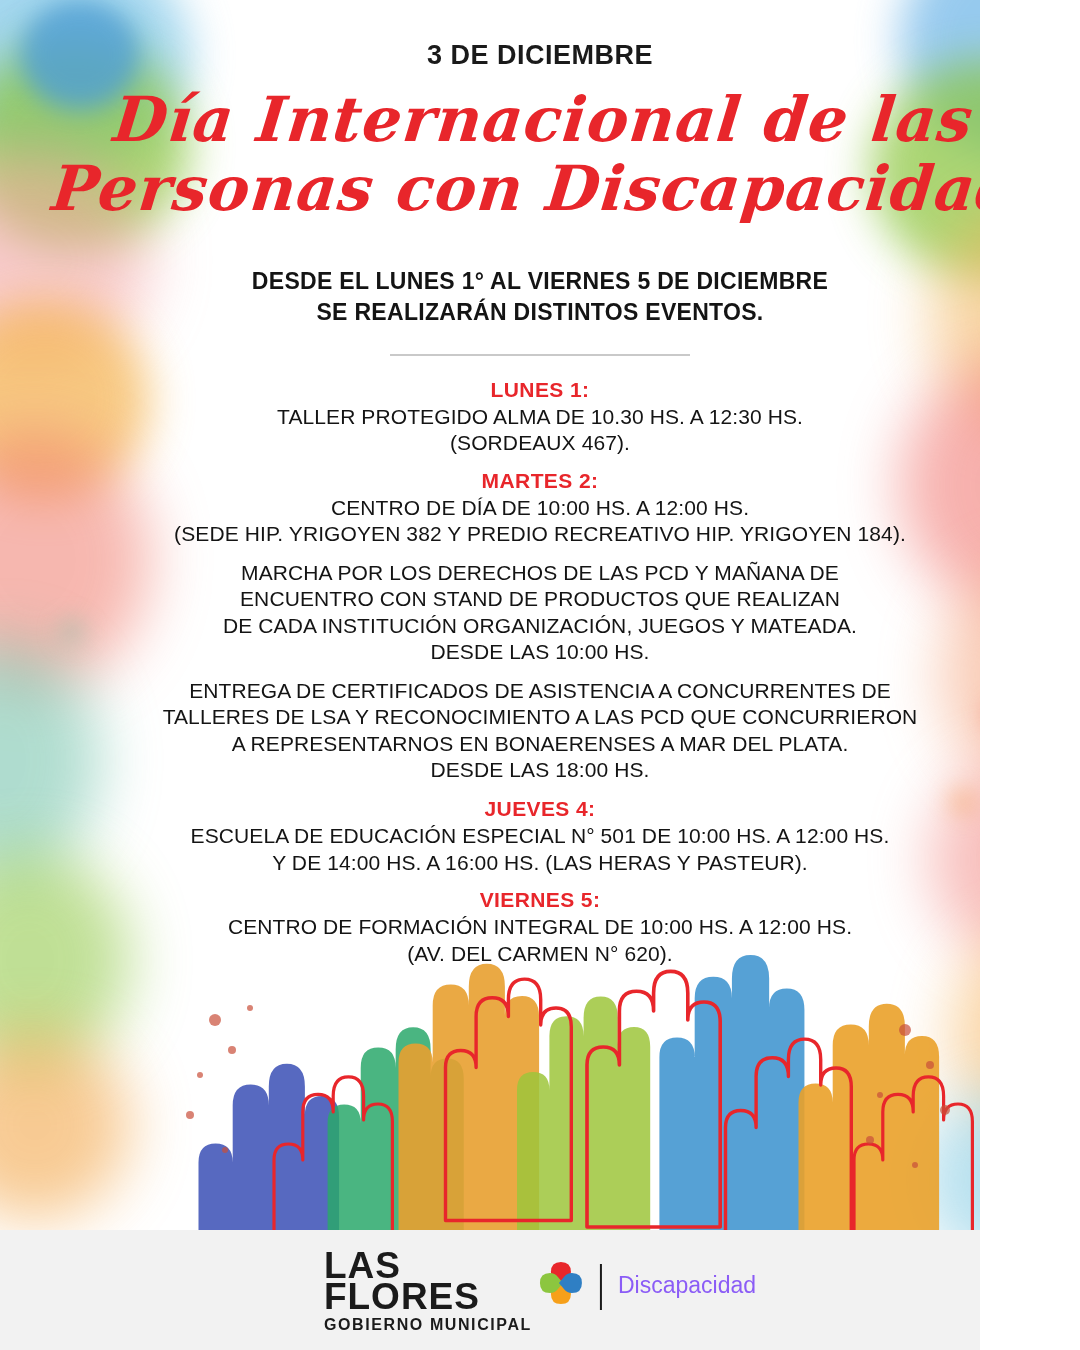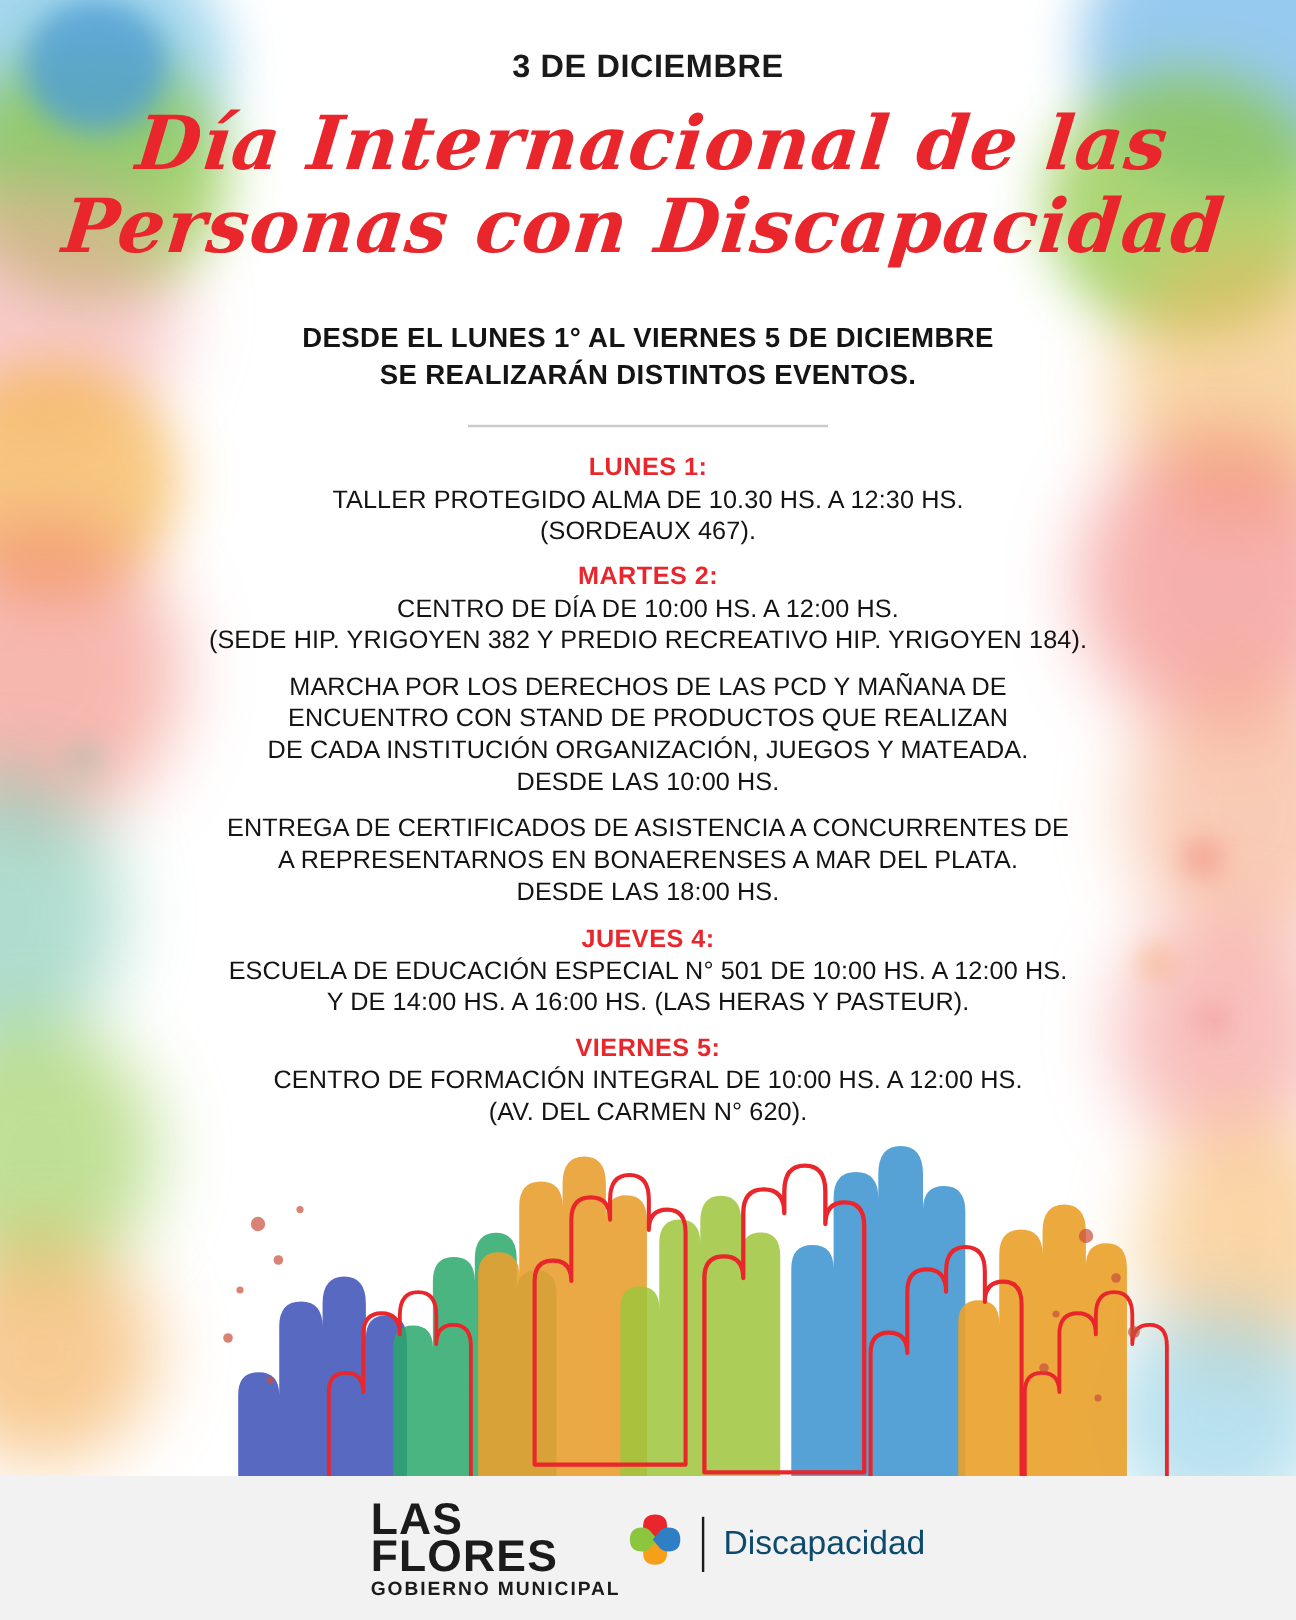--- a/index.html
+++ b/index.html
@@ -5,21 +5,21 @@
   html, body {
     margin: 0;
     padding: 0;
     background: #ffffff;
   }
   body {
     font-family: "Liberation Sans", sans-serif;
   }
   #poster {
     position: relative;
-    width: 1080px;
+    width: 980px;
     height: 1350px;
     overflow: hidden;
     background: #ffffff;
   }
 
   
   .blob {
     position: absolute;
     border-radius: 50%;
     filter: blur(22px);
@@ -146,22 +146,22 @@
     margin-left: 6px;
     margin-bottom: 16px;
   }
   .logo-sep {
     width: 2px;
     height: 46px;
     background: #1b1b1b;
     margin: 0 16px 8px 16px;
   }
   .logo-area-label {
-    font-size: 28px;
-    color: #0c4a6e;
+    font-size: 23px;
+    color: #8b5cf6;
     margin-bottom: 10px;
   }
 </style>
 </head>
 <body>
 
 <div id="poster">
 
   <div>
 
@@ -222,20 +222,21 @@
 
       <div class="day-block">
         <div class="day-line">MARCHA POR LOS DERECHOS DE LAS PCD Y MAÑANA DE</div>
         <div class="day-line">ENCUENTRO CON STAND DE PRODUCTOS QUE REALIZAN</div>
         <div class="day-line">DE CADA INSTITUCIÓN ORGANIZACIÓN, JUEGOS Y MATEADA.</div>
         <div class="day-line">DESDE LAS 10:00 HS.</div>
       </div>
 
       <div class="extra-block">
         <div class="day-line">ENTREGA DE CERTIFICADOS DE ASISTENCIA A CONCURRENTES DE</div>
+        <div class="day-line">TALLERES DE LSA Y RECONOCIMIENTO A LAS PCD QUE CONCURRIERON</div>
         <div class="day-line">A REPRESENTARNOS EN BONAERENSES A MAR DEL PLATA.</div>
         <div class="day-line">DESDE LAS 18:00 HS.</div>
       </div>
 
       <div class="day-block">
         <div class="day-title">JUEVES 4:</div>
         <div class="day-line">ESCUELA DE EDUCACIÓN ESPECIAL N° 501 DE 10:00 HS. A 12:00 HS.</div>
         <div class="day-line">Y DE 14:00 HS. A 16:00 HS. (LAS HERAS Y PASTEUR).</div>
       </div>
 

